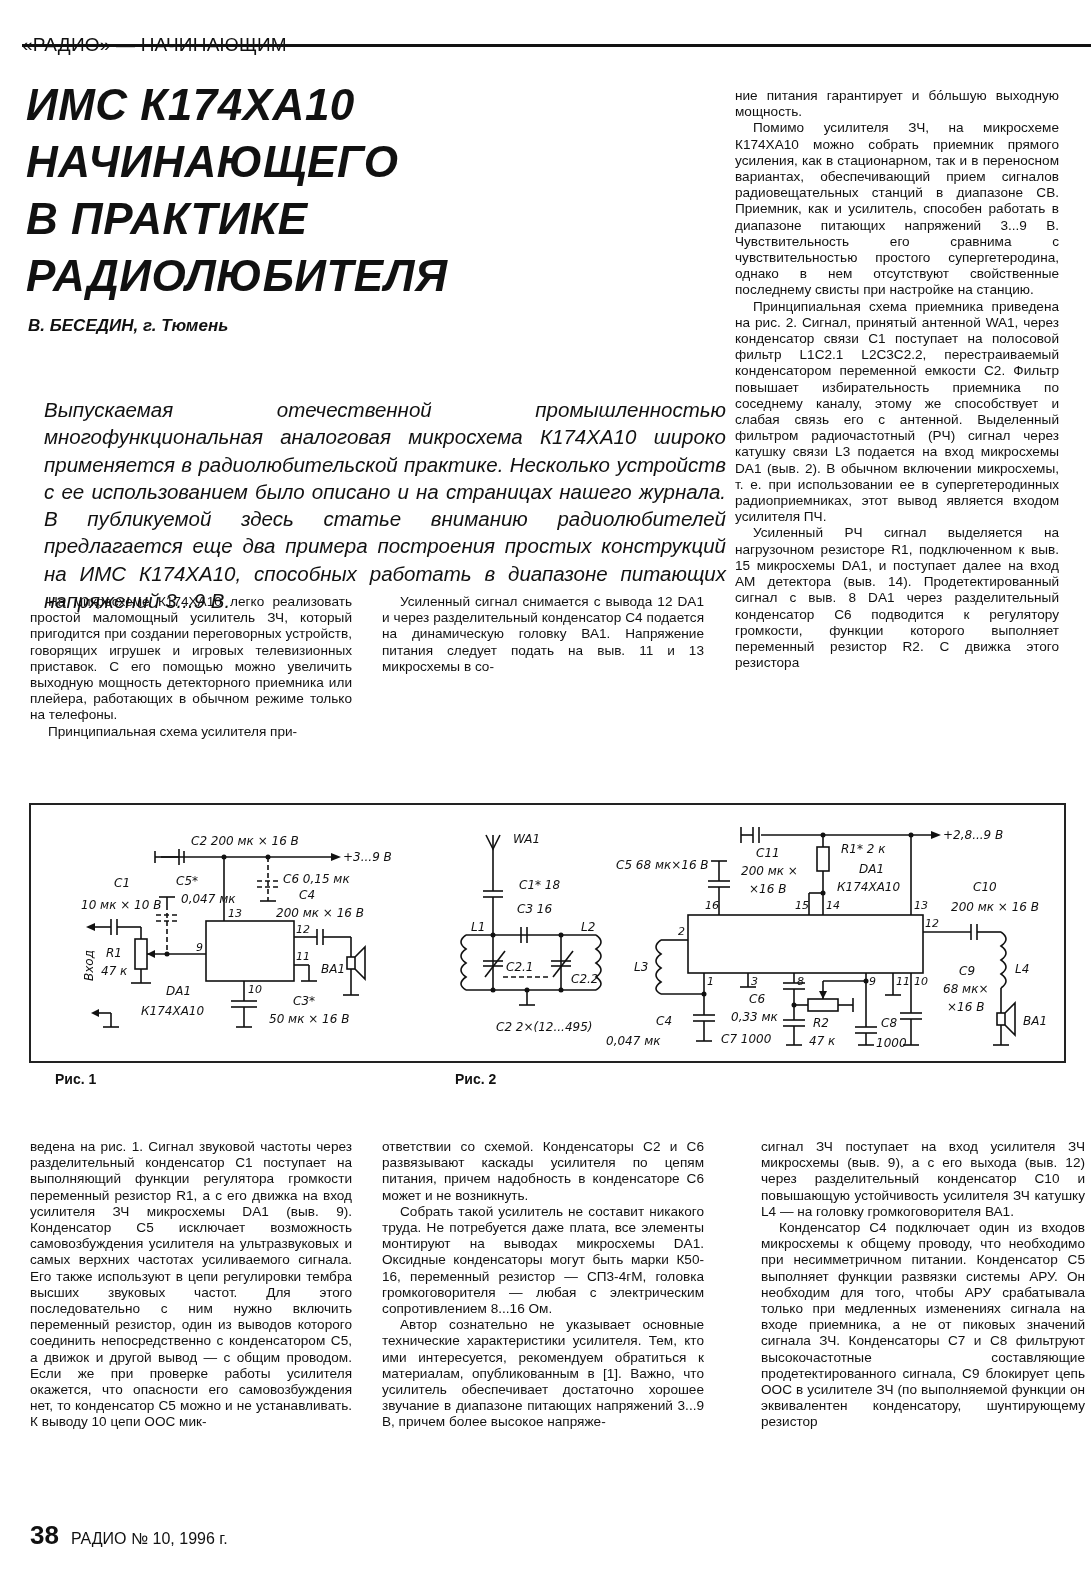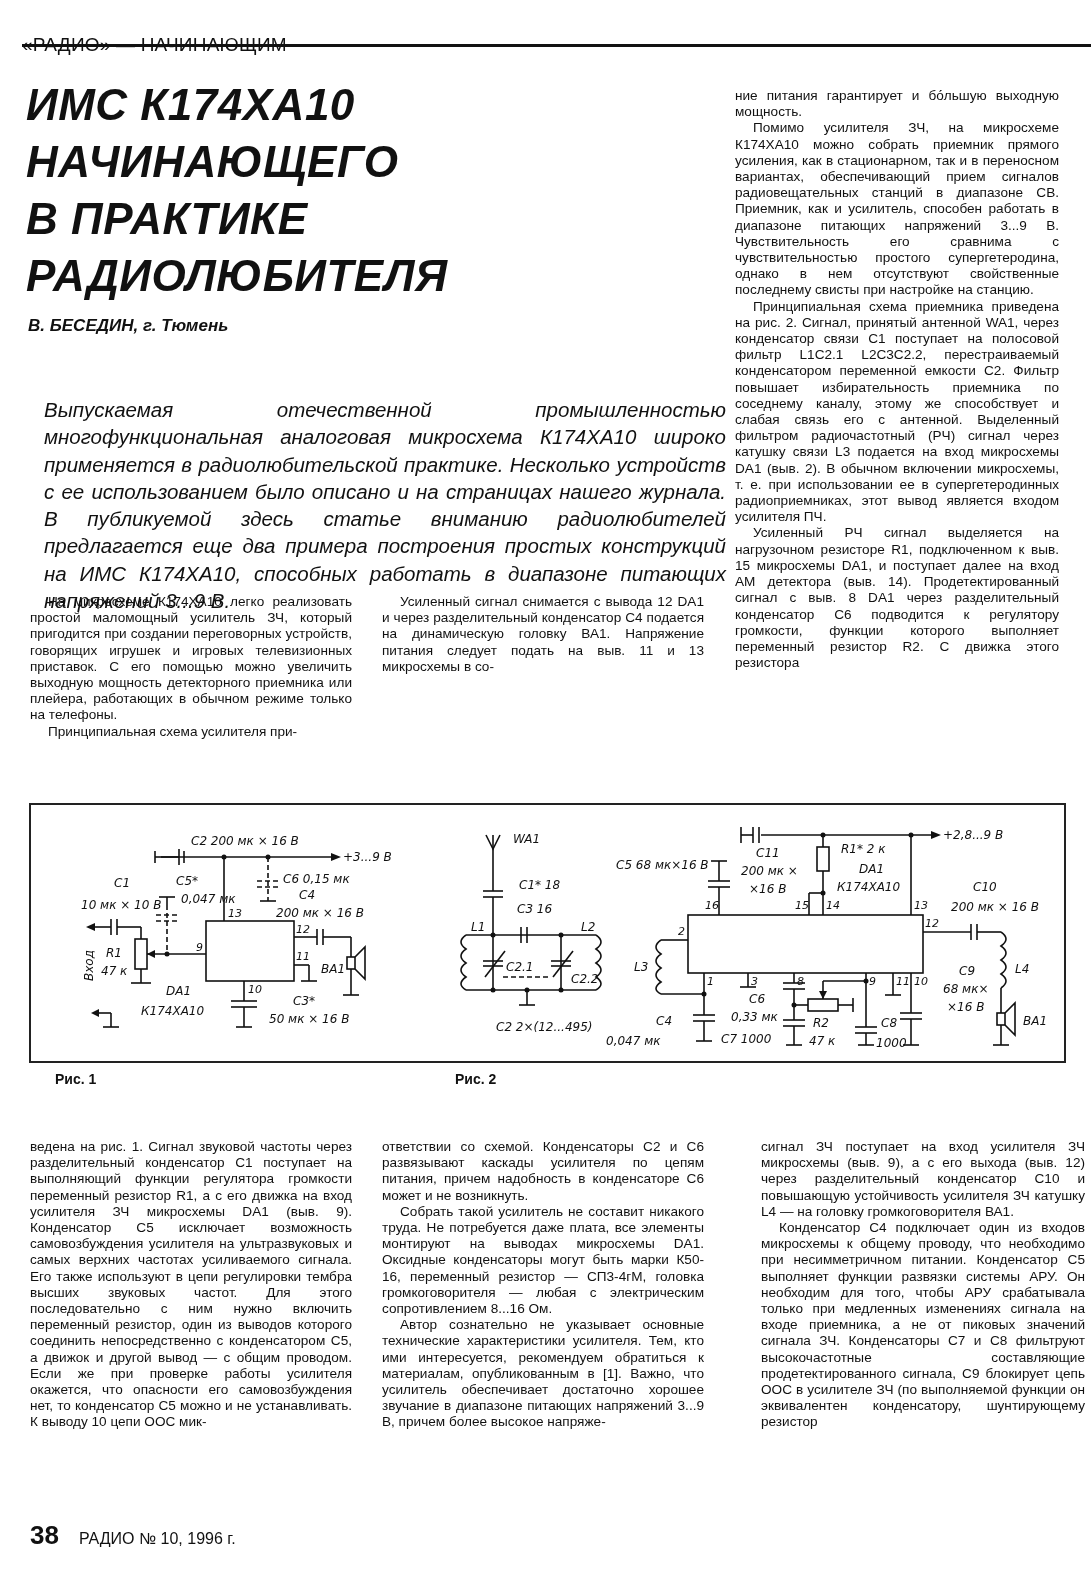--- a/index.html
+++ b/index.html
@@ -16,21 +16,21 @@
   .col1 { left: 30px; top: 594px; width: 322px; }
   .col2 { left: 382px; top: 594px; width: 322px; }
   .col3 { left: 735px; top: 76px; width: 324px; margin-top: 12px; }
   .col1b { left: 30px; top: 1139px; width: 322px; }
   .col2b { left: 382px; top: 1139px; width: 322px; }
   .col3b { left: 737px; top: 1139px; width: 324px; margin-left: 24px; }
   .figbox { position: absolute; left: 29px; top: 803px; width: 1037px; height: 260px; border: 2px solid #222; box-sizing: border-box; }
   .figcap { position: absolute; font-weight: bold; font-size: 14px; }
   .schem-label { font-family: "DejaVu Sans", sans-serif; font-style: italic; font-size: 12px; fill: #111; }
   .pin { font-family: "DejaVu Sans", sans-serif; font-style: italic; font-size: 11px; fill: #111; }
-  .footer { position: absolute; left: 30px; top: 1520px; display: flex; align-items: baseline; gap: 20px; }
+  .footer { position: absolute; left: 30px; top: 1520px; display: flex; align-items: baseline; gap: 12px; }
   .footer .pg { font-weight: bold; font-size: 26px; }
   .footer .issue { font-size: 16px; }
   svg line, svg path, svg rect, svg polyline { stroke: #111; stroke-width: 1.6; fill: none; }
   svg .fill { fill: #111; }
   svg .dash { stroke-dasharray: 5 3; }
 </style>
 </head>
 <body>
 
 <div class="header">«РАДИО» — НАЧИНАЮЩИМ</div>

